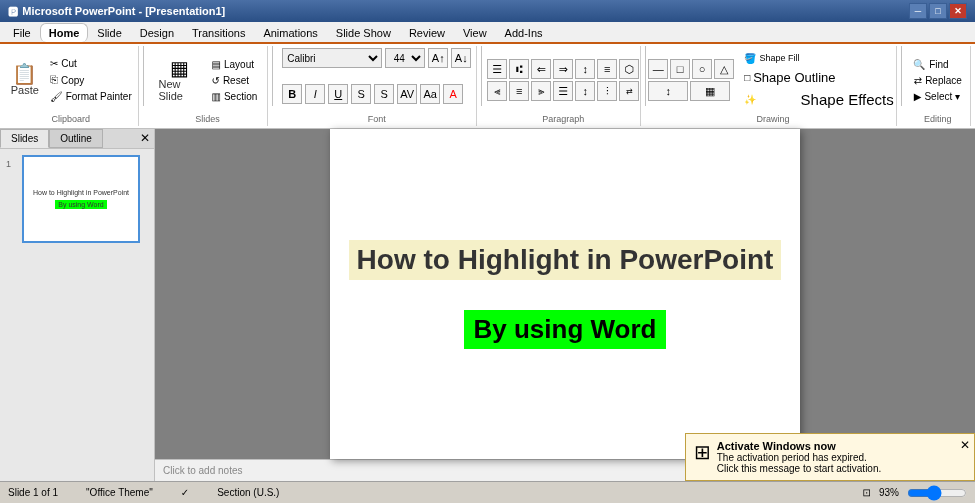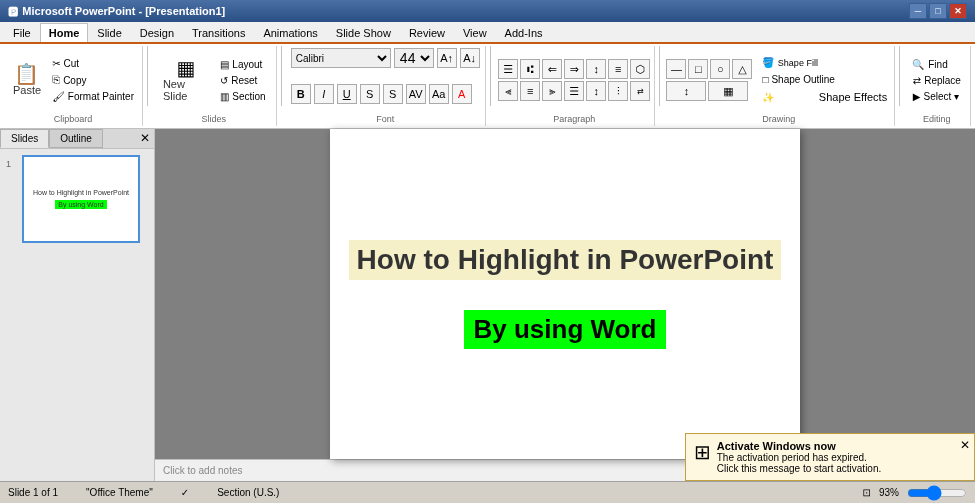--- a/index.html
+++ b/index.html
@@ -45,20 +45,21 @@
       cursor: pointer;
       border: 1px solid transparent;
       border-bottom: none;
       background: transparent;
     }
     .ribbon-tab.active {
       background: white;
       border-color: #c0c0c0;
       border-bottom-color: white;
       font-weight: bold;
+      border-radius: 6px;
     }
 
     
     .ribbon {
       height: 85px;
       background: white;
       border-bottom: 1px solid #c0c0c0;
       display: flex;
       align-items: stretch;
       padding: 2px 4px;
@@ -116,21 +117,21 @@
     }
     .font-select {
       width: 100px;
       height: 20px;
       font-size: 10px;
       border: 1px solid #aaa;
     }
     .font-size-select {
       width: 40px;
       height: 20px;
-      font-size: 14px;
+      font-size: 10px;
       border: 1px solid #aaa;
       text-align: center;
     }
     .format-btn {
       width: 20px; height: 20px;
       border: 1px solid #aaa;
       background: #f5f5f5;
       cursor: pointer;
       font-size: 11px;
       display: flex; align-items: center; justify-content: center;
@@ -447,25 +448,25 @@
           <button class="format-btn" style="width:40px;">▦</button>
         </div>
       </div>
       <div style="display:flex;flex-direction:column;gap:2px;margin-left:4px;">
         <div class="ribbon-small-btn">
           <span>🪣</span>
           <span style="font-size:9px;">Shape Fill</span>
         </div>
         <div class="ribbon-small-btn">
           <span>□</span>
-          <span style="font-size:10px;">Shape Outline</span>
+          <span style="font-size:13px;">Shape Outline</span>
         </div>
         <div class="ribbon-small-btn">
           <span>✨</span>
-          <span style="font-size:11px;margin-left:41px;">Shape Effects</span>
+          <span style="font-size:15px;margin-left:41px;">Shape Effects</span>
         </div>
       </div>
     </div>
     <div class="ribbon-group-label">Drawing</div>
   </div>
 
   <div class="sep"></div>
 
   <div class="ribbon-group">
     <div class="ribbon-group-content">

